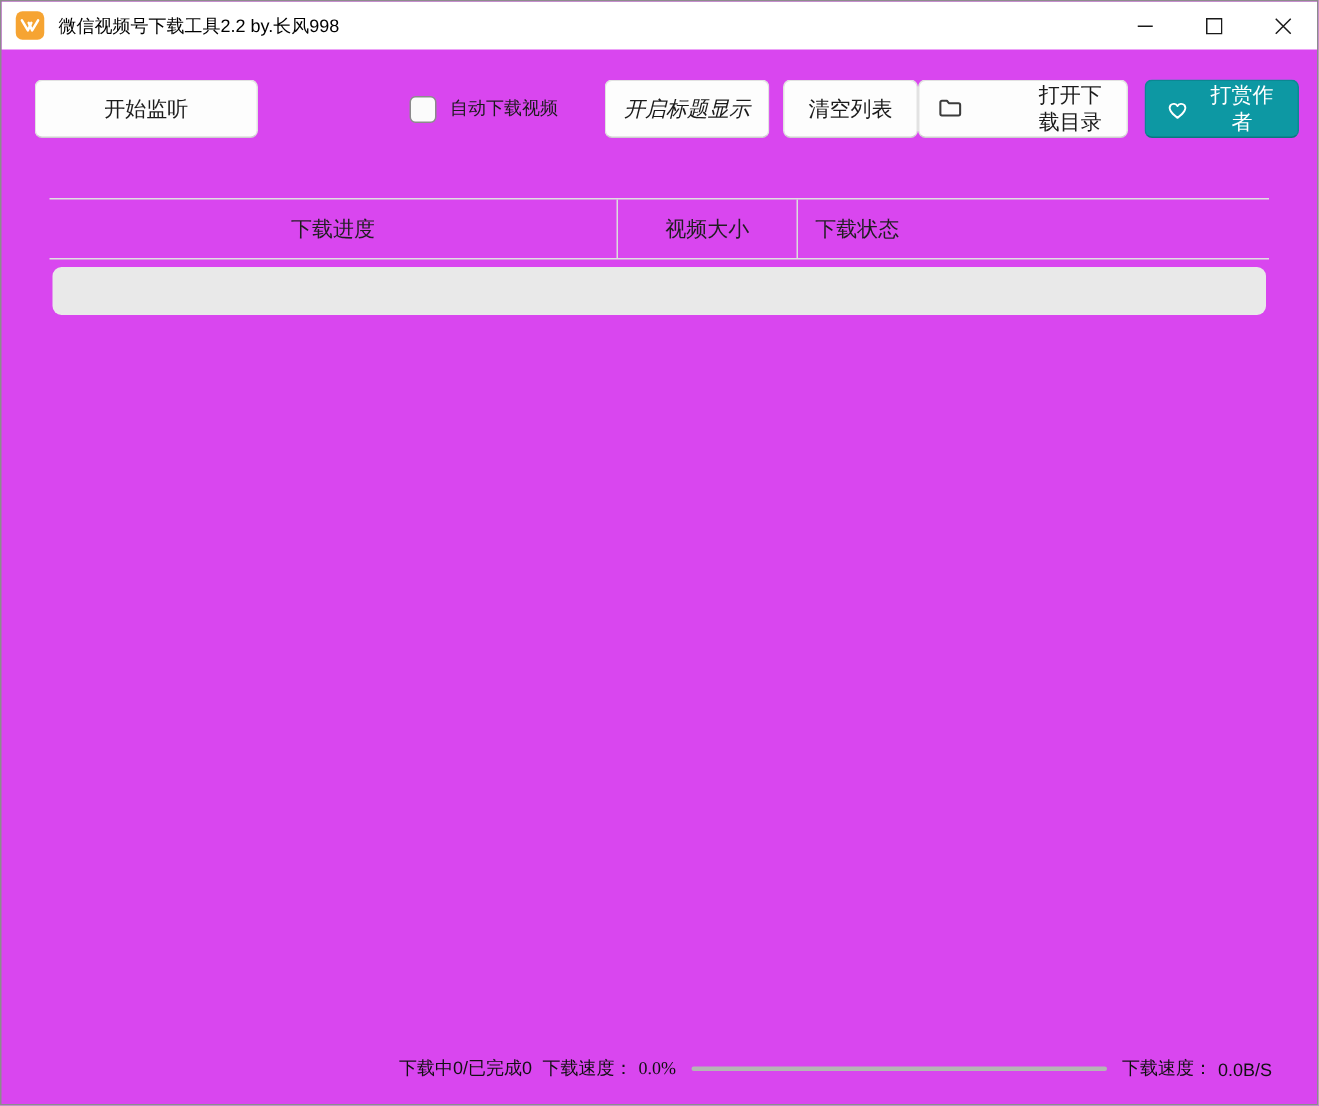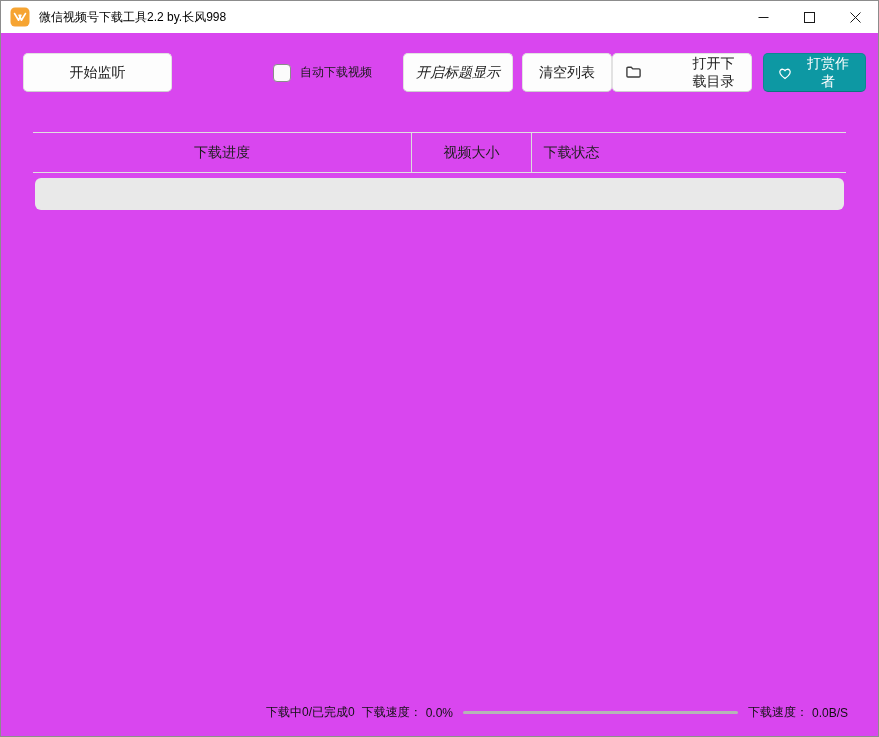--- a/index.html
+++ b/index.html
@@ -61,21 +61,21 @@
   .empty-row {
     margin:5px 2px 0 2px; height:32px; background:#e9e9e9; border-radius:6px;
   }
   
   .statusbar {
     position:absolute; left:265px; right:30px; top:703px; height:17px;
     display:flex; align-items:center; font-size:12px; color:#111;
     white-space:nowrap;
   }
   .sb-counts { margin-right:7px; }
-  .sb-progress-value { margin-left:4px; }
+  .sb-progress-value { margin-left:4px;font-family:Liberation Serif, serif; }
   .progress-track {
     flex:1 1 auto; height:3px; background:#b5b5b5; border-radius:2px;
     margin:0 10px; position:relative; overflow:hidden;
   }
   .progress-fill { position:absolute; left:0; top:0; bottom:0; background:#0d98a3; width:0%; }
   .sb-speed-value { margin-left:4px; }
 </style>
 </head>
 <body>
 

